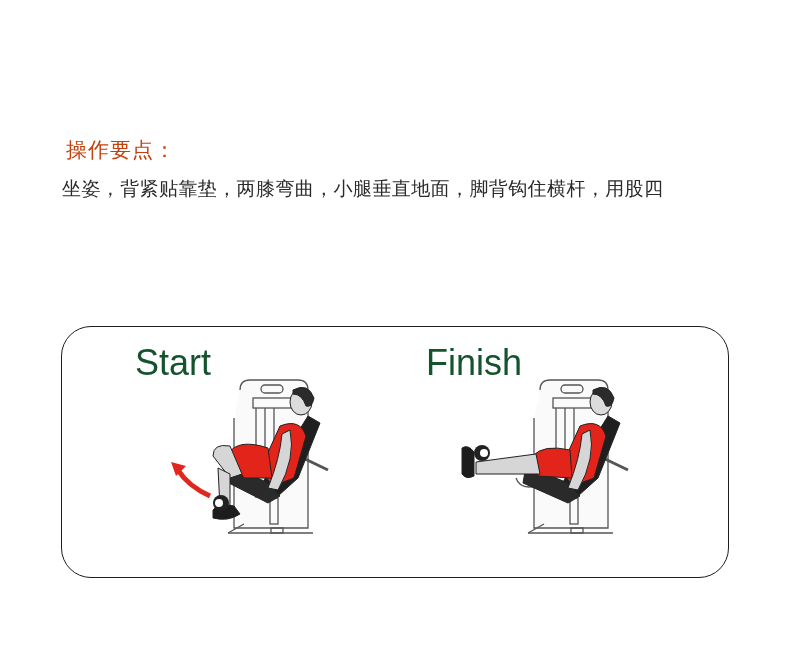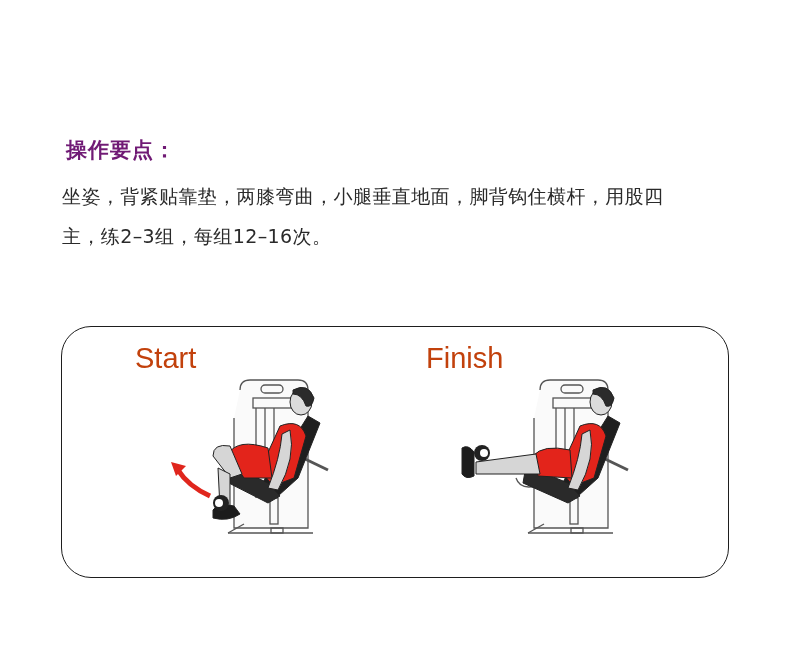--- a/index.html
+++ b/index.html
@@ -1,35 +1,34 @@
 <!DOCTYPE html>
 <html><head>
   <meta charset="utf-8">
   <style>
     html, body { margin: 0; padding: 0; background: #ffffff; }
     body { width: 790px; height: 660px; position: relative; overflow: hidden; font-family: "DejaVu Sans", sans-serif; color: #222; }
-    .heading { position: absolute; left: 66px; top: 136px; font-size: 21px; font-weight: bold; color: #701a75; letter-spacing: 1px; }
+    .heading { position: absolute; left: 66px; top: 136px; font-size: 21px; font-weight: normal; color: #c2410c; letter-spacing: 1px; }
     .body-text { position: absolute; left: 62px; top: 172px; width: 680px; font-size: 19px; line-height: 32px; color: #2a2a2a; letter-spacing: 0.4px; }
-    .body-text span { display: block; white-space: nowrap; margin-top: 8px; }
+    .body-text span { display: block; white-space: nowrap; }
     .panel { position: absolute; left: 61px; top: 326px; width: 666px; height: 250px; border: 1.6px solid #1e1e1e; border-radius: 30px; background: #fff; }
-    .label { position: absolute; font-family: "Liberation Sans", sans-serif; font-size: 29px; color: #c2410c; }
+    .label { position: absolute; font-family: "Liberation Sans", sans-serif; font-size: 36px; color: #14532d; }
     .label-start { left: 135px; top: 342px; }
     .label-finish { left: 426px; top: 342px; text-align: right; }
     .fig { position: absolute; }
     .fig-start { left: 168px; top: 378px; }
     .fig-finish { left: 458px; top: 378px; }
   </style>
 </head>
 <body>
 
 <div class="heading">操作要点：</div>
 
 <div class="body-text">
   <span>坐姿，背紧贴靠垫，两膝弯曲，小腿垂直地面，脚背钩住横杆，用股四</span>
-  <span>主，练2–3组，每组12–16次。</span>
 </div>
 
 <div class="panel"></div>
 
 <div class="label label-start">Start</div>
 <div class="label label-finish">Finish</div>
 
 <svg class="fig fig-start" width="170" height="160" viewBox="0 0 170 160">
   <g fill="none" stroke="#555" stroke-width="1.3">
     <path d="M72 12 Q72 2 82 2 L130 2 Q140 2 140 12 L140 150 L66 150 L66 40" fill="#fafafa"></path>

